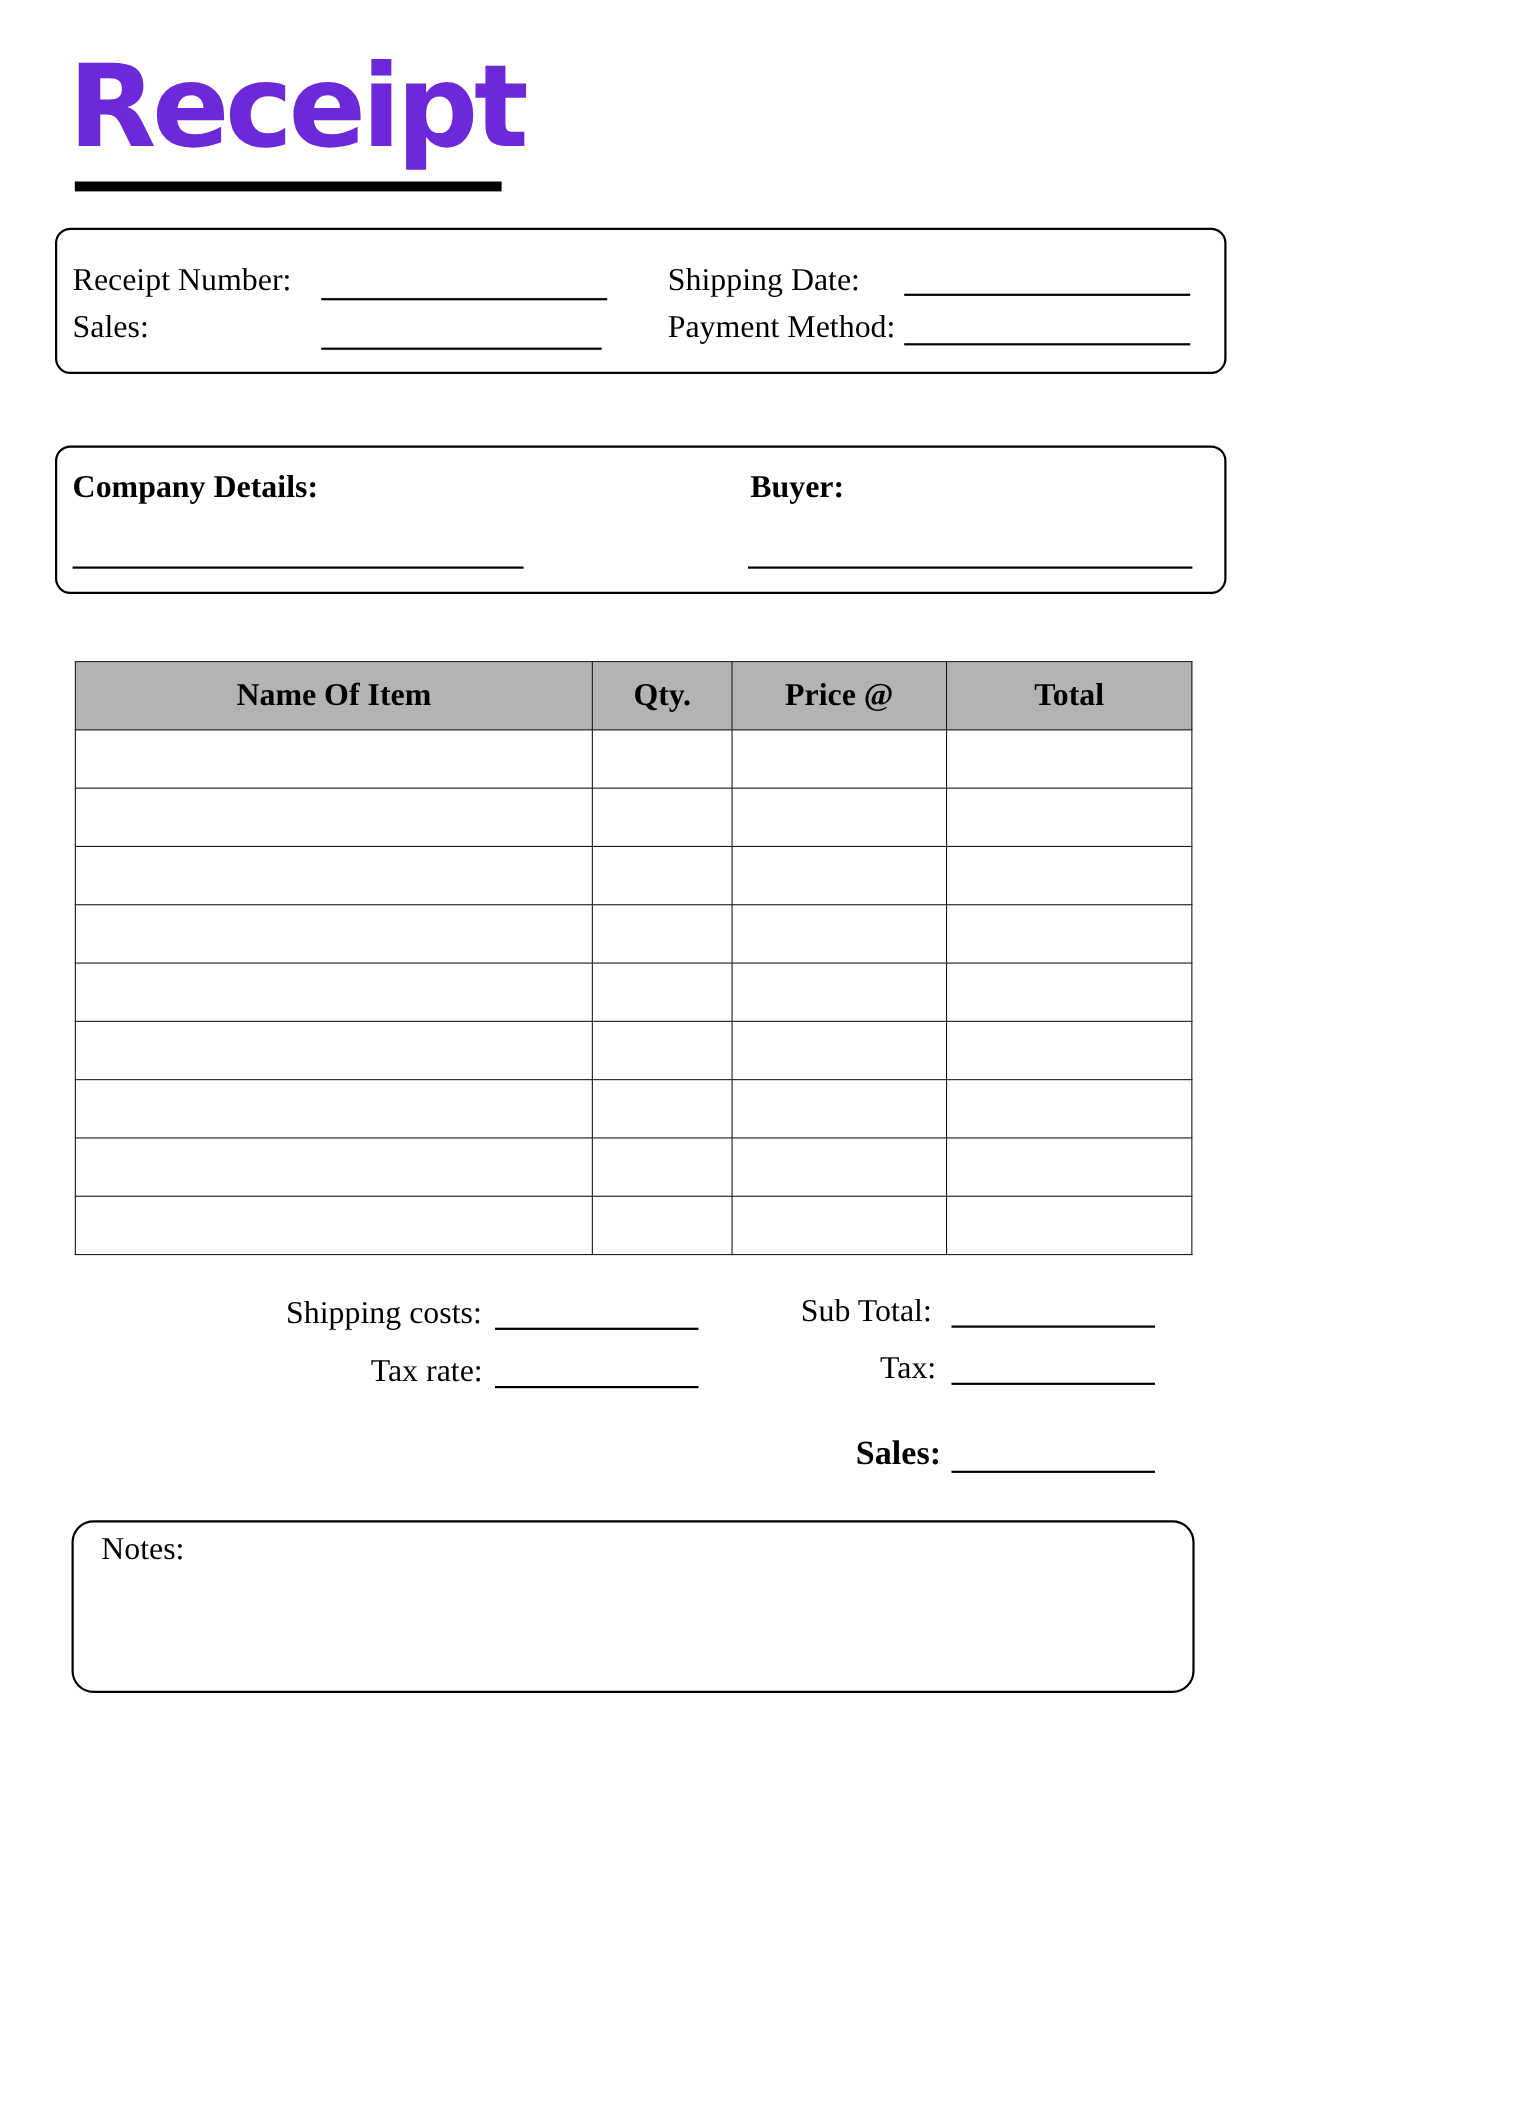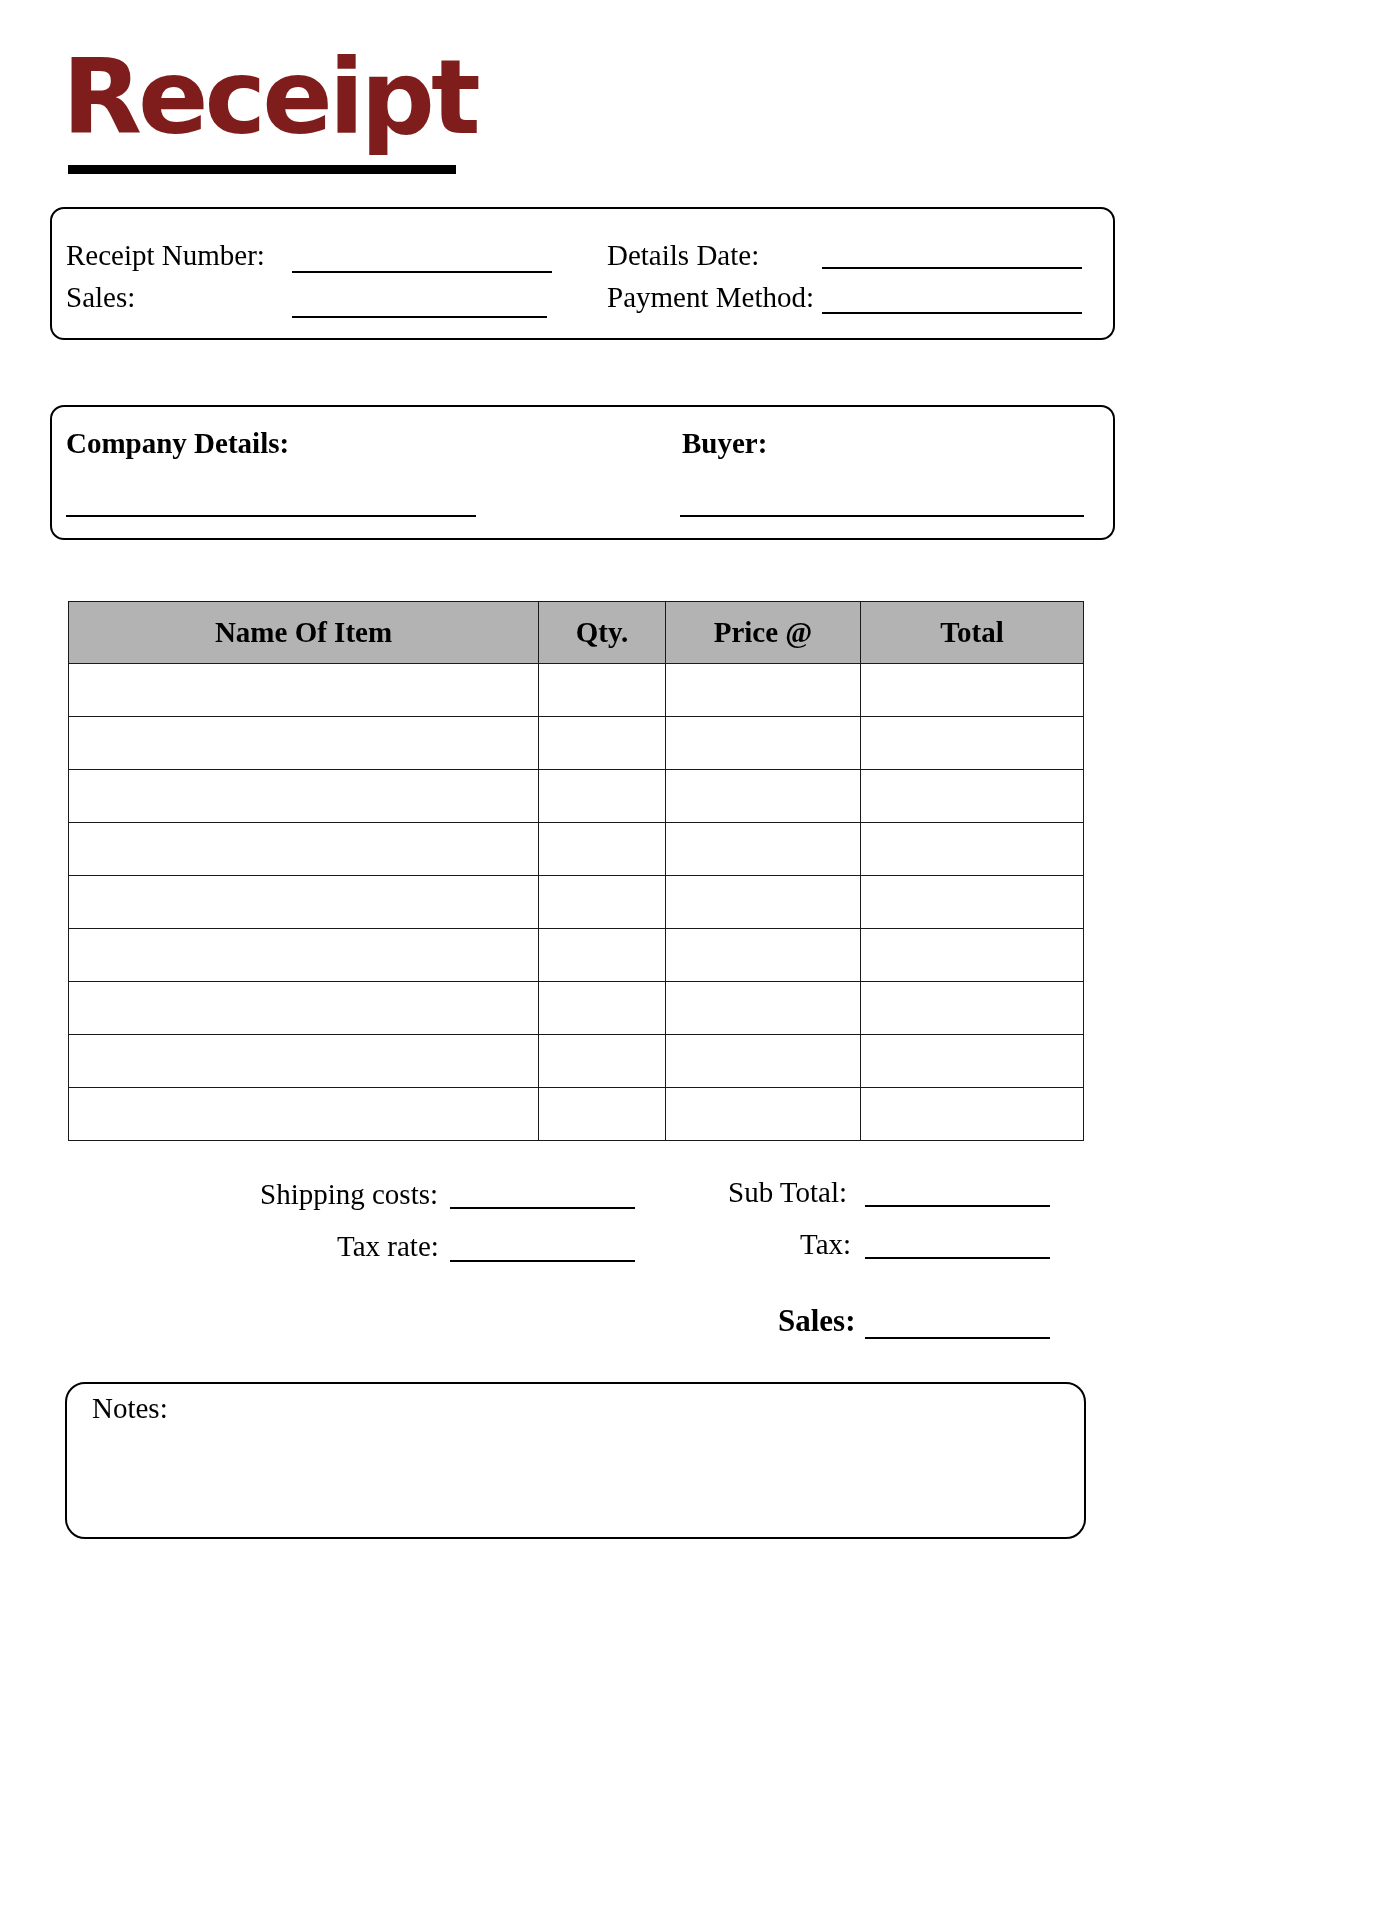--- a/index.html
+++ b/index.html
@@ -15,21 +15,21 @@
 
   
   .title {
     position: absolute;
     left: 62px;
     top: 36px;
     font-family: "DejaVu Sans", sans-serif;
     font-weight: bold;
     font-size: 104px;
     letter-spacing: -4px;
-    color: #7f1d1d;
+    color: #6d28d9;
   }
   .title-underline {
     position: absolute;
     left: 68px;
     top: 165px;
     width: 388px;
     height: 9px;
     background: #000;
   }
 
@@ -95,21 +95,21 @@
 
 <div class="page">
 
   <div class="title">Receipt</div>
   <div class="title-underline"></div>
 
   <div class="round-box box-info">
     <span class="lbl" style="left:14px; top:30px;">Receipt Number:</span>
     <div class="fill-line" style="left:240px; top:62px; width:260px;"></div>
 
-    <span class="lbl" style="left:555px; top:30px;">Details Date:</span>
+    <span class="lbl" style="left:555px; top:30px;">Shipping Date:</span>
     <div class="fill-line" style="left:770px; top:58px; width:260px;"></div>
 
     <span class="lbl" style="left:14px; top:72px;">Sales:</span>
     <div class="fill-line" style="left:240px; top:107px; width:255px;"></div>
 
     <span class="lbl" style="left:555px; top:72px;">Payment Method:</span>
     <div class="fill-line" style="left:770px; top:103px; width:260px;"></div>
   </div>
 
   <div class="round-box box-party">

